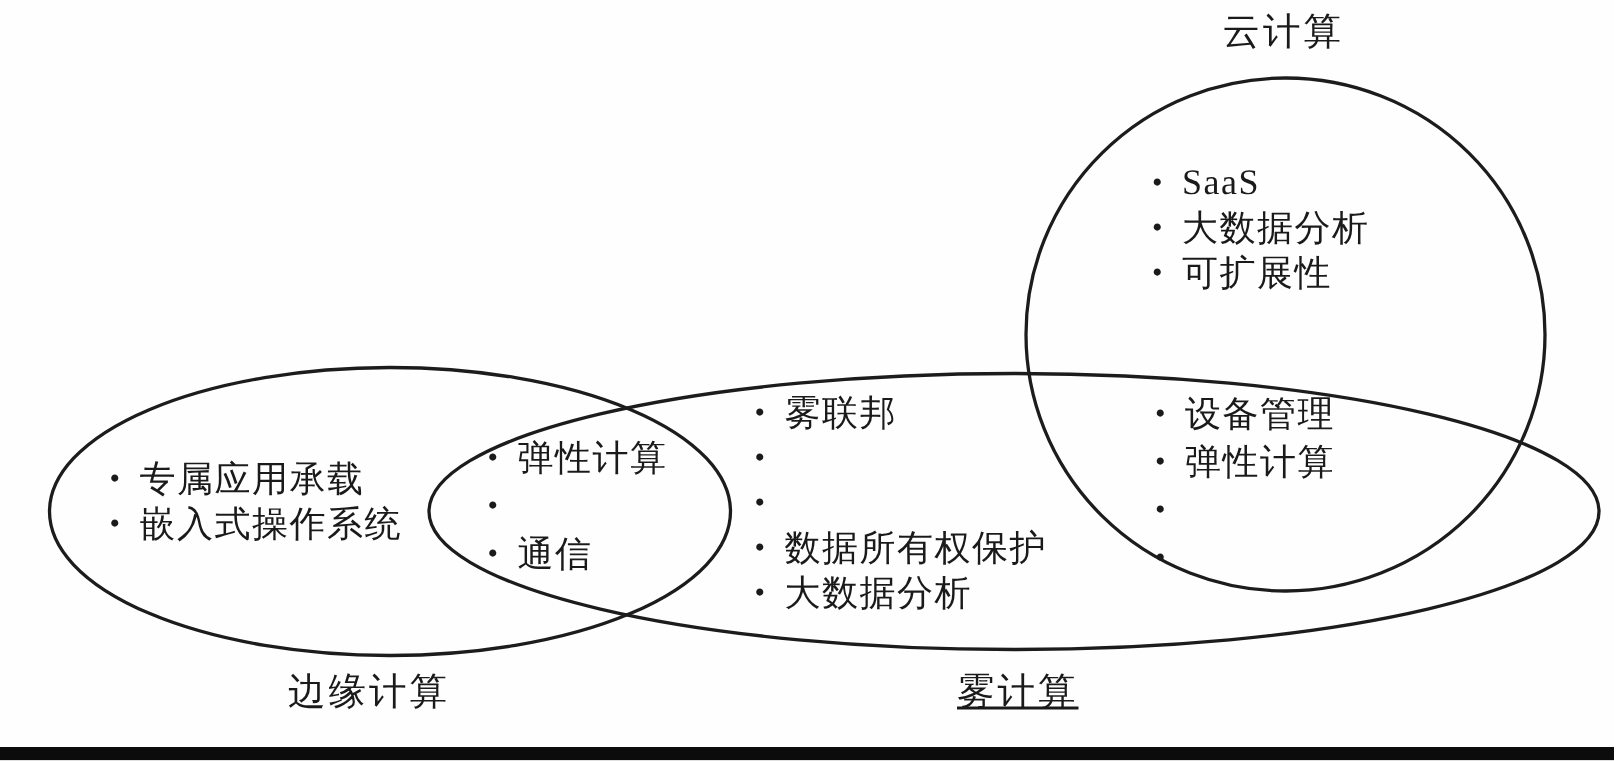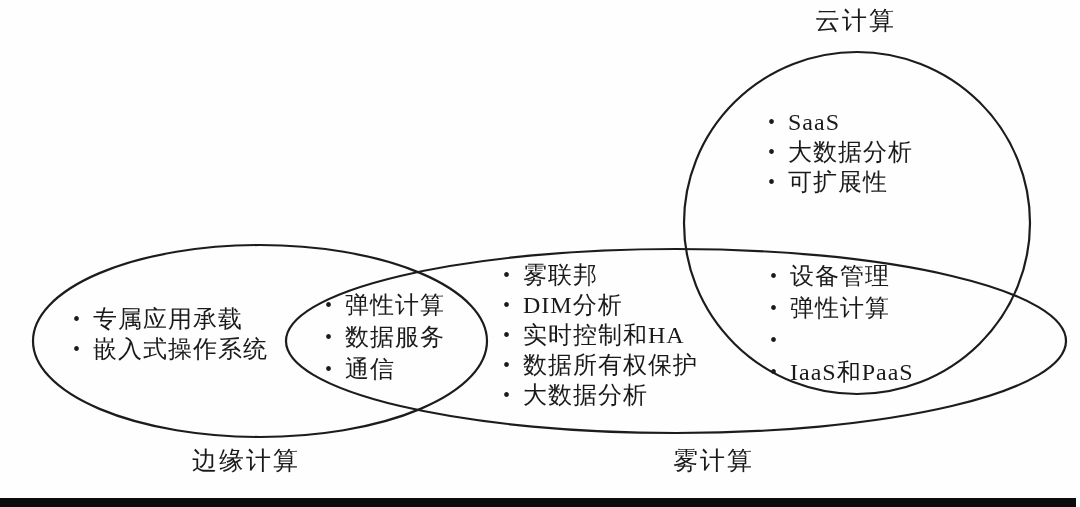--- a/index.html
+++ b/index.html
@@ -80,72 +80,68 @@
     </div>
     <div class="vrow">
       <span class="bullet">•</span>
       <span class="item-text">弹性计算</span>
     </div>
     <div class="vrow">
       <span class="bullet">•</span>
     </div>
     <div class="vrow">
       <span class="bullet">•</span>
-      <span class="item-text">IaaS和PaaS</span>
     </div>
   </div>
 
   <div class="vlist rows-30" style="left:503px;top:260px;">
     <div class="vrow">
       <span class="bullet">•</span>
       <span class="item-text">雾联邦</span>
     </div>
     <div class="vrow">
       <span class="bullet">•</span>
-      <span class="item-text">DIM分析</span>
     </div>
     <div class="vrow">
       <span class="bullet">•</span>
-      <span class="item-text">实时控制和HA</span>
     </div>
     <div class="vrow">
       <span class="bullet">•</span>
       <span class="item-text">数据所有权保护</span>
     </div>
     <div class="vrow">
       <span class="bullet">•</span>
       <span class="item-text">大数据分析</span>
     </div>
   </div>
 
   <div class="vlist rows-32" style="left:325px;top:289px;">
     <div class="vrow">
       <span class="bullet">•</span>
       <span class="item-text">弹性计算</span>
     </div>
     <div class="vrow">
       <span class="bullet">•</span>
-      <span class="item-text">数据服务</span>
     </div>
     <div class="vrow">
       <span class="bullet">•</span>
       <span class="item-text">通信</span>
     </div>
   </div>
 
   <div class="vlist rows-30" style="left:73px;top:304px;">
     <div class="vrow">
       <span class="bullet">•</span>
       <span class="item-text">专属应用承载</span>
     </div>
     <div class="vrow">
       <span class="bullet">•</span>
       <span class="item-text">嵌入式操作系统</span>
     </div>
   </div>
 
   <div class="vlabel" style="left:192px;top:444px;">边缘计算</div>
 
-  <div class="vlabel" style="left:673px;top:444px;">雾计算</div>
+  <div class="vlabel" style="left:638px;top:444px;text-decoration:underline;">雾计算</div>
 
   <div class="bottom-bar"></div>
 
 </div>
 
 </body></html>

